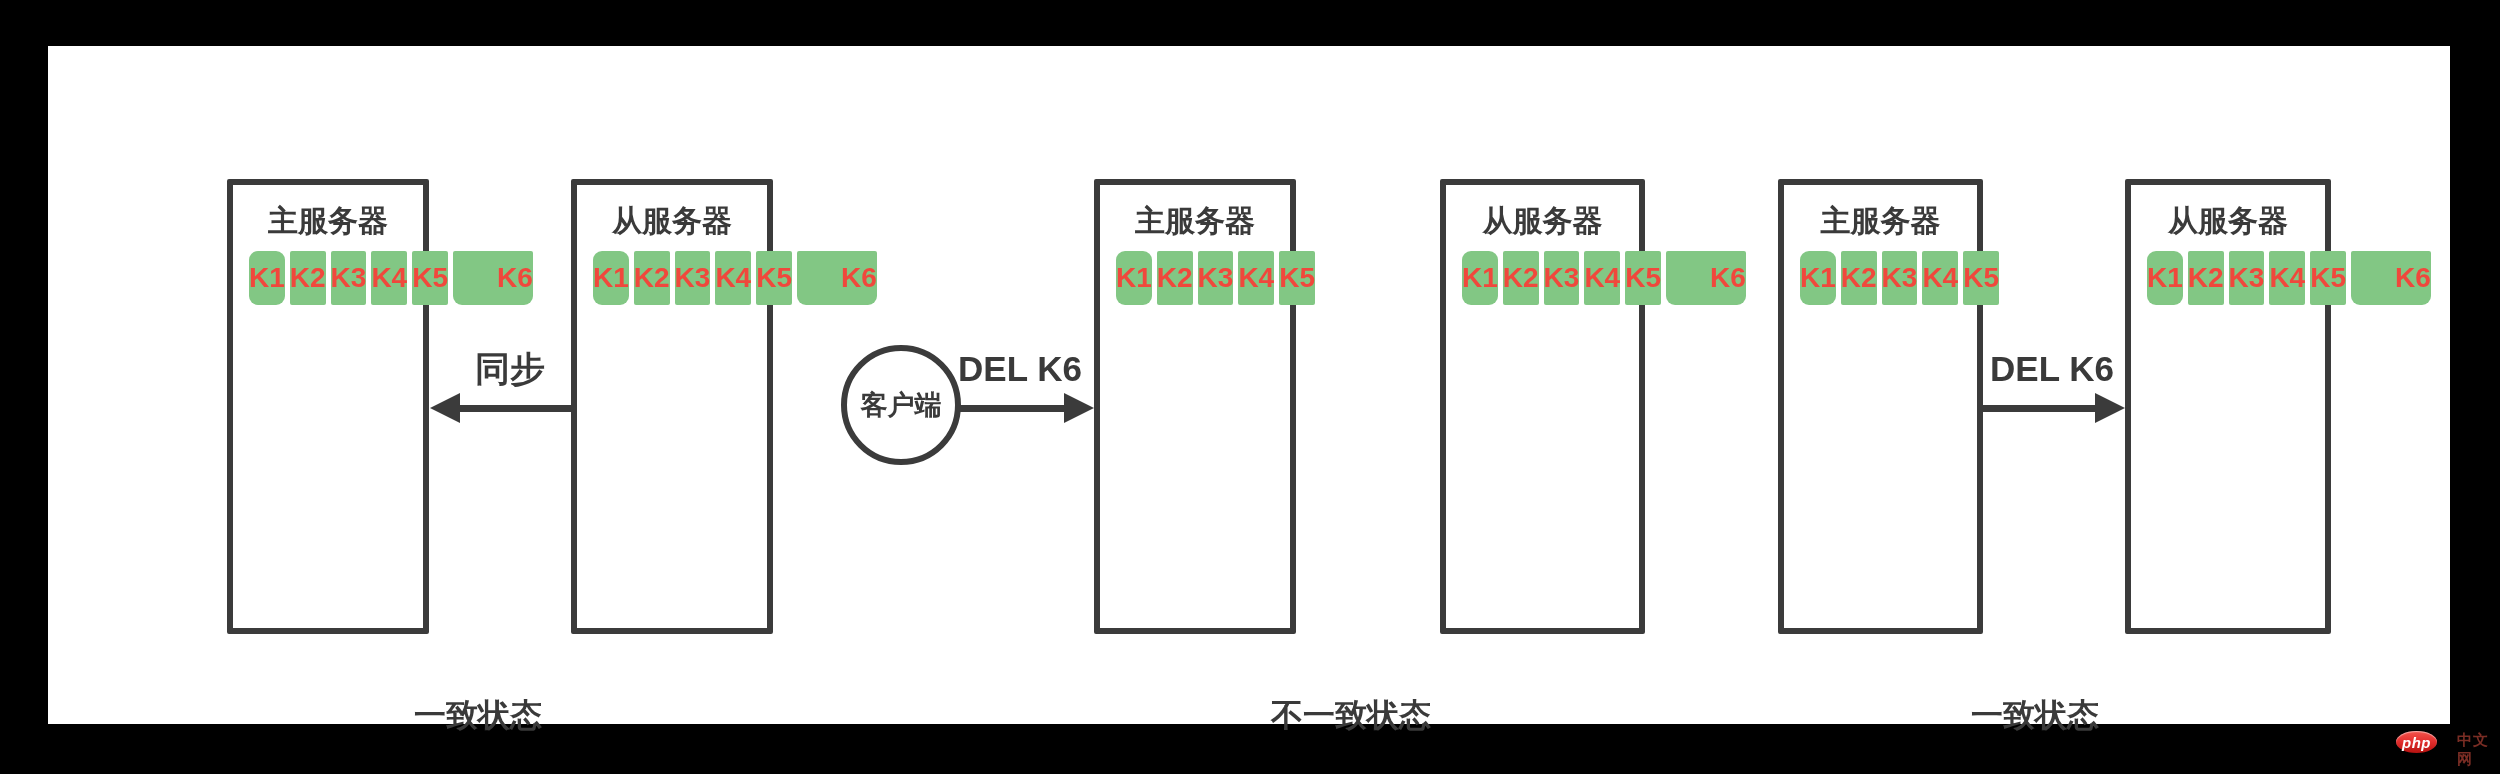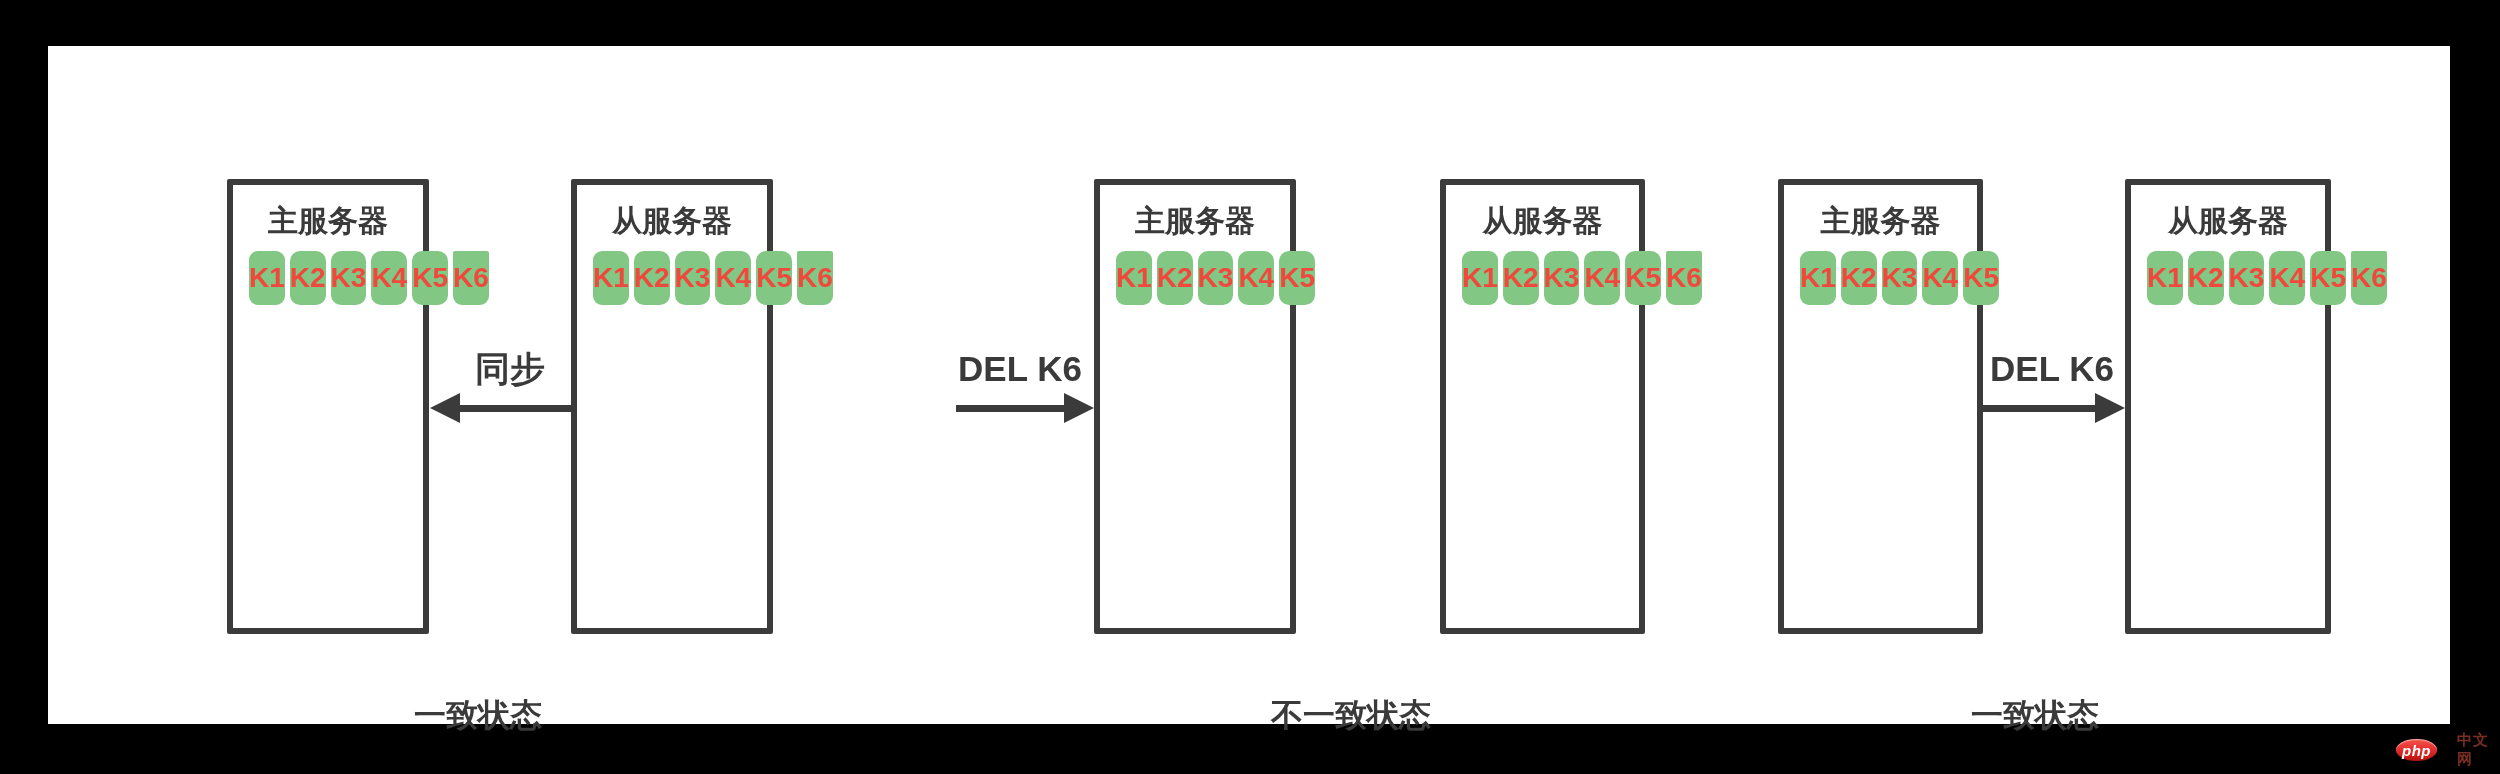--- a/index.html
+++ b/index.html
@@ -45,24 +45,24 @@
   }
   .key-list{
     display:flex;flex-direction:row;gap:5px;
   }
   .key-block{
     height:54px;
     display:flex;align-items:center;justify-content:center;
     background:var(--key-block-bg,#82c784);
     color:var(--key-text,#f0483c);
     font-size:28px;font-weight:700;
-    border-radius:10px;
+    border-radius:2px;
   }
   .kb-first{border-radius:9px;}
-  .kb-last{border-radius:2px 2px 9px 9px;}
+  .kb-last{border-radius:2px 2px 9px 9px;padding-left:44px;}
   
   .arrow{
     position:absolute;top:347px;height:30px;
   }
   .arrow-line{
     position:absolute;top:12px;height:7px;
     background:var(--stroke,#3b3b3b);
   }
   .arrow-head{width:0;height:0;position:absolute;top:0;}
   .head-left{
@@ -116,21 +116,21 @@
     color:var(--label-text,#3a3a3a);
     white-space:nowrap;
   }
   .s1{left:430px;}
   .s2{left:1303px;}
   .s3{left:1987px;}
   
   .watermark{
     position:absolute;
     left:2396px;top:731px;
-    display:flex;align-items:center;gap:20px;
+    display:flex;gap:20px;
   }
   .php-badge{
     width:46px;height:22px;
     border-radius:50%;
     background:linear-gradient(180deg,#f4554d 0%,var(--watermark-badge,#e5302f) 45%,#b61210 100%);
     display:flex;align-items:center;justify-content:center;
     box-shadow:inset 0 1px 1px rgba(255,255,255,.55);
   }
   .php-badge span{
     color:#fff;font-size:15px;line-height:15px;
@@ -171,20 +171,23 @@
           <div class="key-block kb-first">K1</div>
           <div class="key-block">K2</div>
           <div class="key-block">K3</div>
           <div class="key-block">K4</div>
           <div class="key-block">K5</div>
           <div class="key-block kb-last">K6</div>
         </div>
     </div>
     <div class="status-label s1">一致状态</div>
 
+    <div class="client-circle">
+      <div class="client-label">客户端</div>
+    </div>
     <div class="arrow a2">
       <div class="arrow-line"></div>
       <div class="arrow-head head-right"></div>
     </div>
     <div class="arrow-label al2">DEL K6</div>
     <div class="server-box b3">
       <div class="server-title">主服务器</div>
       <div class="key-list">
           <div class="key-block kb-first">K1</div>
           <div class="key-block">K2</div>

